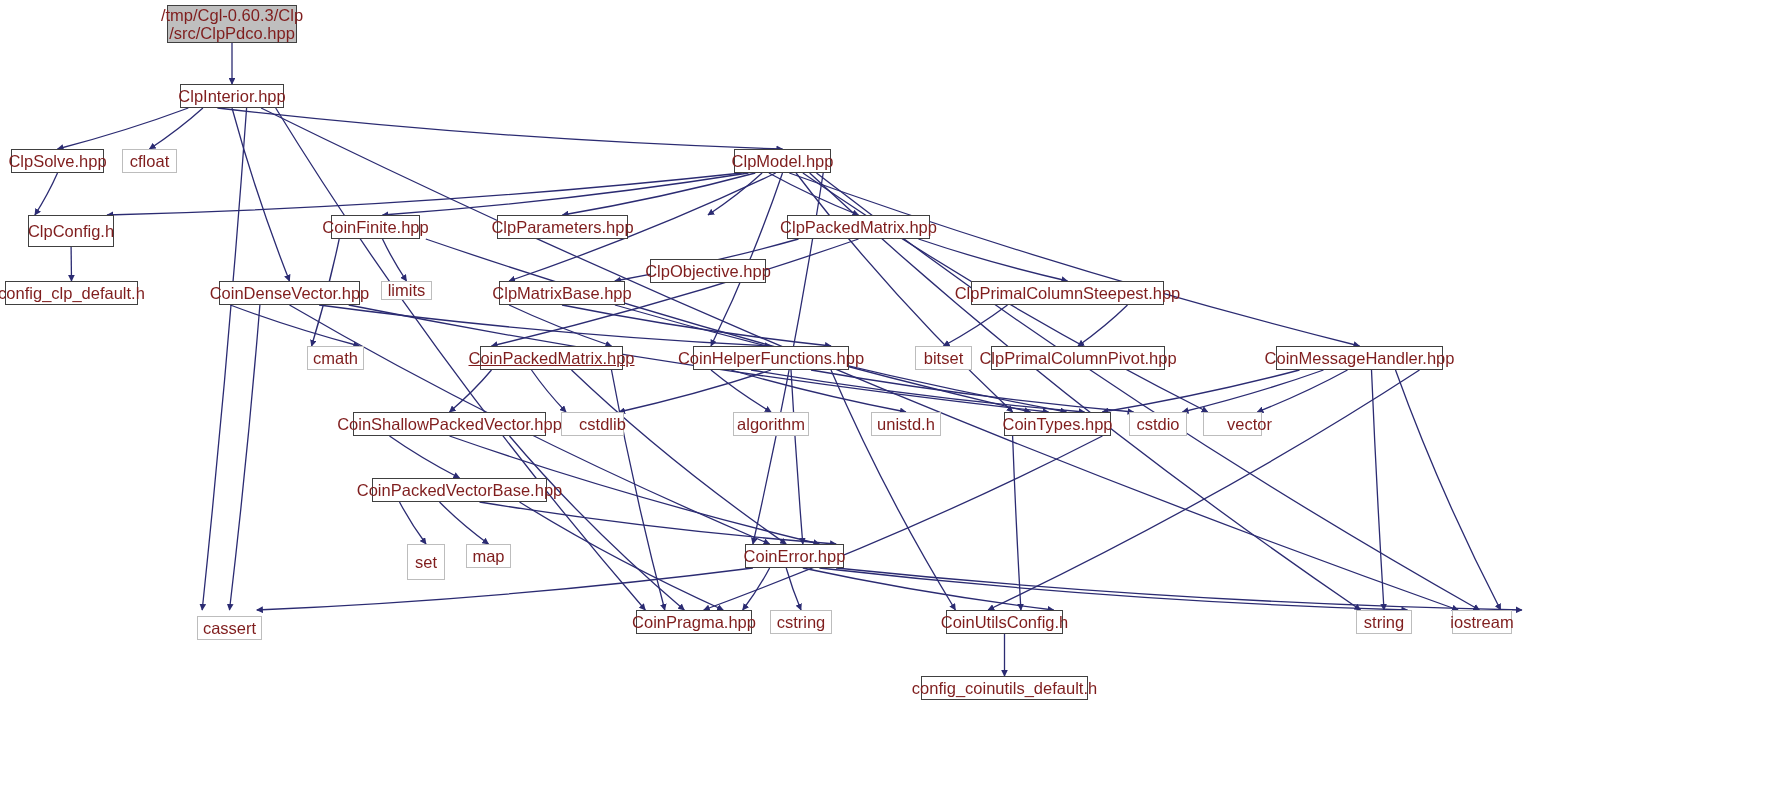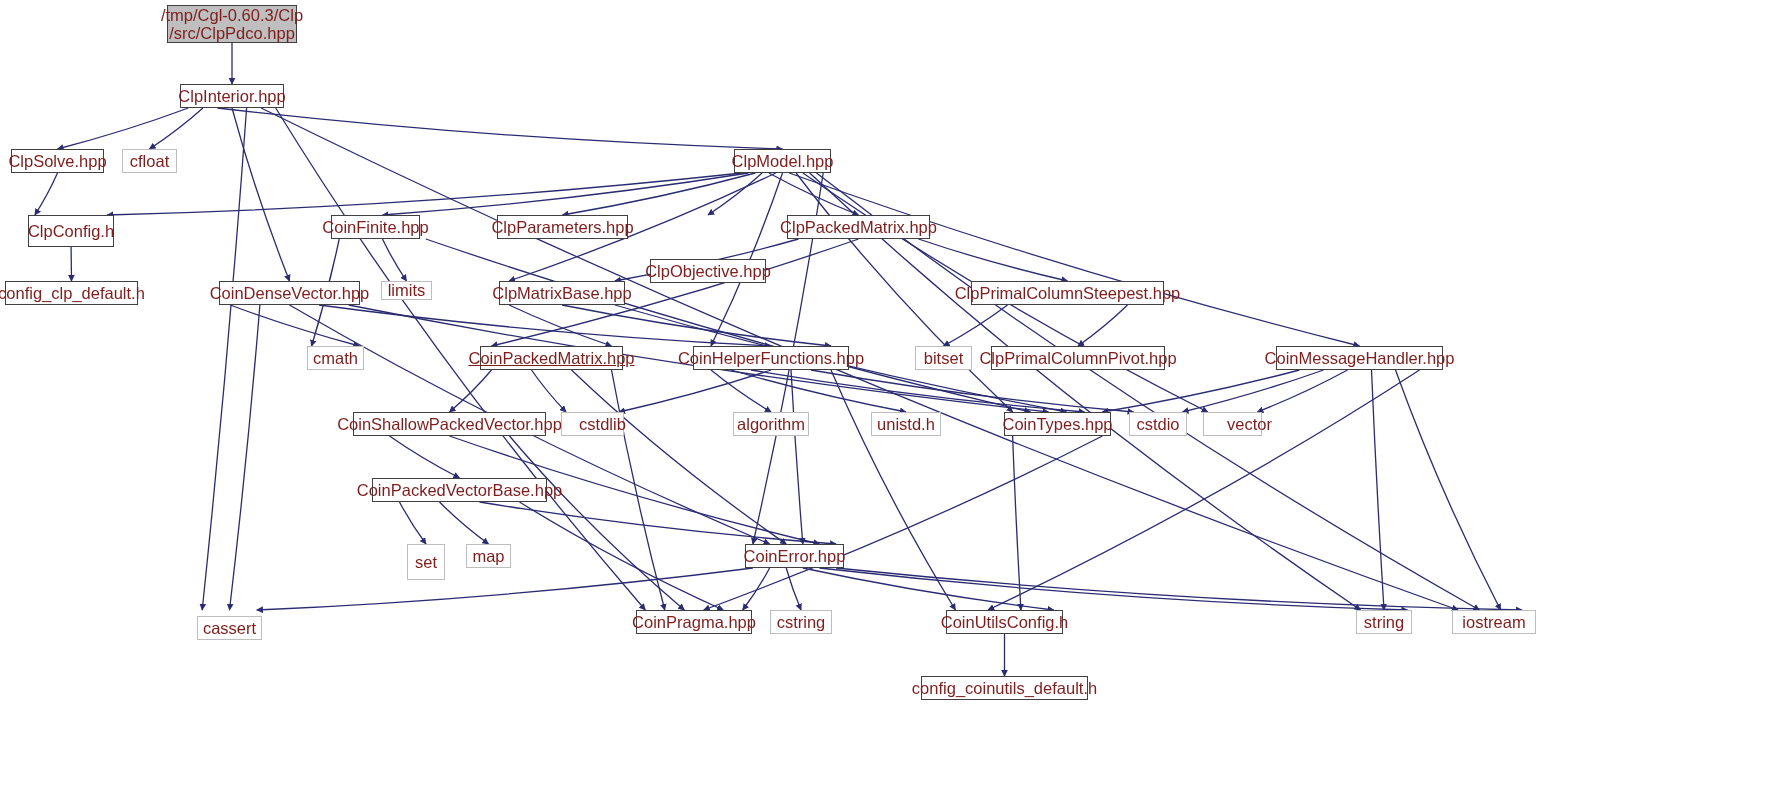--- a/index.html
+++ b/index.html
@@ -170,16 +170,16 @@
       <div class="node sys" style="left: 1203px; top: 412px; width: 59px; height: 24px; padding-left: 34px;">vector</div>
       <div class="node hdr" style="left: 372px; top: 478px; width: 175px; height: 24px;">CoinPackedVectorBase.hpp</div>
       <div class="node sys" style="left: 407px; top: 544px; width: 38px; height: 36px;">set</div>
       <div class="node sys" style="left: 466px; top: 544px; width: 45px; height: 24px;">map</div>
       <div class="node hdr" style="left: 745px; top: 544px; width: 99px; height: 24px;">CoinError.hpp</div>
       <div class="node sys" style="left: 197px; top: 610px; width: 65px; height: 24px; margin-top: 6px;">cassert</div>
       <div class="node hdr" style="left: 636px; top: 610px; width: 116px; height: 24px;">CoinPragma.hpp</div>
       <div class="node sys" style="left: 770px; top: 610px; width: 62px; height: 24px;">cstring</div>
       <div class="node hdr" style="left: 946px; top: 610px; width: 117px; height: 24px;">CoinUtilsConfig.h</div>
       <div class="node sys" style="left: 1356px; top: 610px; width: 56px; height: 24px;">string</div>
-      <div class="node sys" style="left: 1452px; top: 610px; width: 84px; height: 24px;">iostream</div>
+      <div class="node sys" style="left: 1452px; top: 610px; width: 60px; height: 24px;">iostream</div>
       <div class="node hdr" style="left: 921px; top: 676px; width: 167px; height: 24px;">config_coinutils_default.h</div>
     </div>
 </div>
 
 </body></html>

